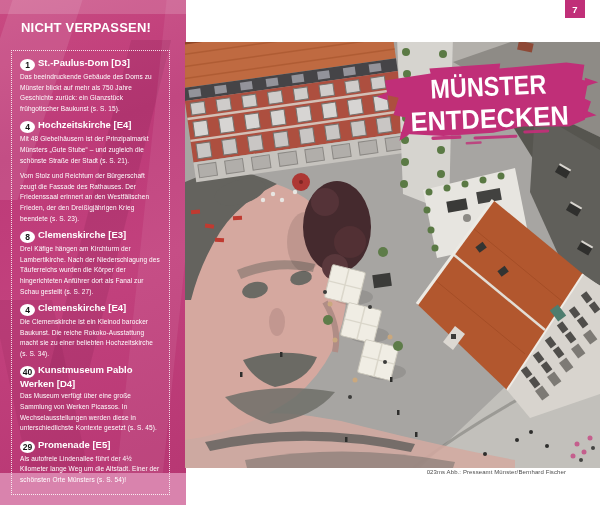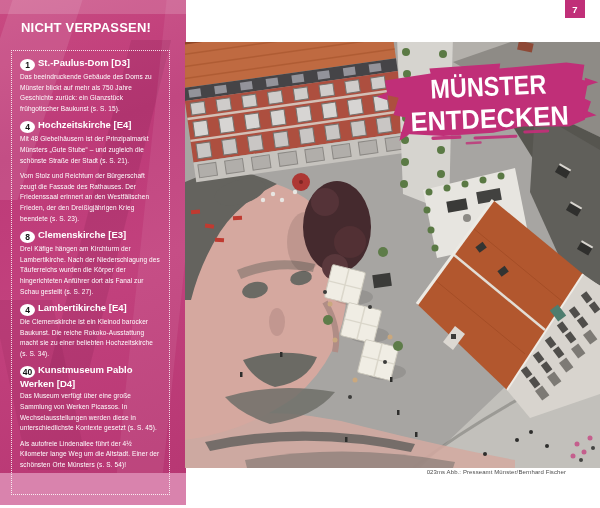--- a/index.html
+++ b/index.html
@@ -71,30 +71,31 @@
       <div class="item">
         <p class="item-body">Vom Stolz und Reichtum der Bürgerschaft zeugt die Fassade des Rathauses. Der Friedenssaal erinnert an den Westfälischen Frieden, der den Dreißigjährigen Krieg beendete (s. S. 23).</p>
       </div>
 
       <div class="item">
         <div class="item-head"><span class="badge">8</span><span>Clemenskirche [E3]</span></div>
         <p class="item-body">Drei Käfige hängen am Kirchturm der Lambertikirche. Nach der Niederschlagung des Täuferreichs wurden die Körper der hingerichteten Anführer dort als Fanal zur Schau gestellt (s. S. 27).</p>
       </div>
 
       <div class="item">
-        <div class="item-head"><span class="badge">4</span><span>Lambertikirche [E4]</span></div>
+        <div class="item-head"><span class="badge">4</span><span>Clemenskirche [E4]</span></div>
         <p class="item-body">Die Clemenskirche ist ein Kleinod barocker Baukunst. Die reiche Rokoko-Ausstattung macht sie zu einer beliebten Hochzeitskirche (s. S. 34).</p>
       </div>
 
       <div class="item">
         <div class="item-head"><span class="badge">40</span><span>Kunstmuseum Pablo Werken [D4]</span></div>
         <p class="item-body">Das Museum verfügt über eine große Sammlung von Werken Picassos. In Wechselausstellungen werden diese in unterschiedlichste Kontexte gesetzt (s. S. 45).</p>
       </div>
 
       <div class="item">
+        <div class="item-head"><span class="badge">29</span><span>Promenade [E5]</span></div>
         <p class="item-body">Als autofreie Lindenallee führt der 4½ Kilometer lange Weg um die Altstadt. Einer der schönsten Orte Münsters (s. S. 54)!</p>
       </div>
 
     </div>
   </div>
 
   <div class="pagenum">7</div>
 
   <svg class="photo" viewBox="0 0 415 426">
 

